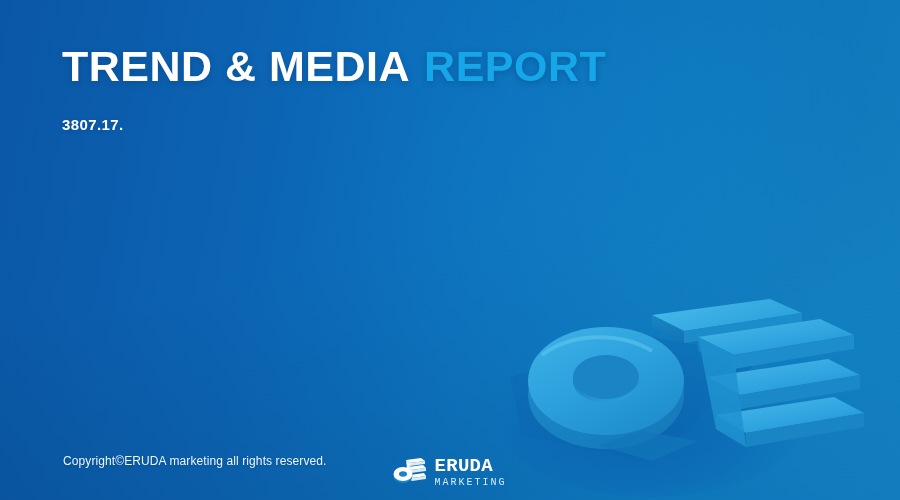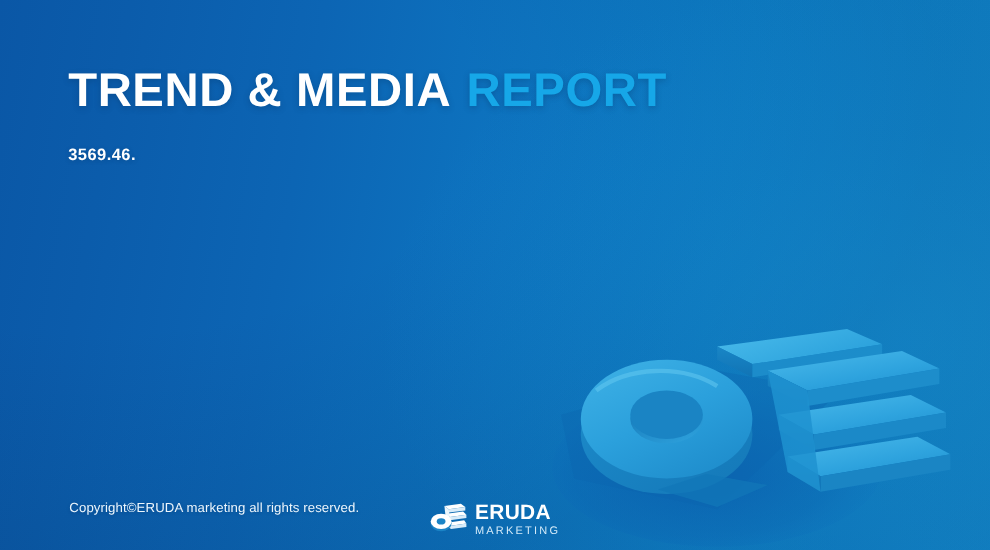--- a/index.html
+++ b/index.html
@@ -42,21 +42,21 @@
     background: radial-gradient(ellipse 85% 90% at 10% 20%,
         rgba(0,0,0,0) 45%,
         rgba(4,50,100,0.20) 100%);
     pointer-events: none;
   }
 
   
   .title-block {
     position: absolute;
     left: 62px;
-    top: 58px;
+    top: 42px;
   }
   .main-title {
     margin: 0;
     font-size: 43px;
     line-height: 48px;
     font-weight: 700;
     letter-spacing: 0.5px;
     white-space: nowrap;
     text-shadow: 0 2px 6px rgba(3,45,90,0.30);
   }
@@ -96,21 +96,21 @@
     display: flex;
     flex-direction: column;
     align-items: center;
   }
   .logo-row {
     display: flex;
     align-items: center;
     gap: 7px;
   }
   .logo-mark-small { width: 34px; height: 31px; display: block; }
-  .logo-wordmark { line-height: 1; }
+  .logo-wordmark { line-height: 1; font-family: Liberation Mono, monospace; }
   .logo-name {
     display: block;
     font-size: 19px;
     font-weight: 700;
     color: #ffffff;
     letter-spacing: 0.3px;
   }
   .logo-sub {
     display: block;
     font-size: 10px;
@@ -229,21 +229,21 @@
       <g>
         <path d="M96 160 L150 176 L196 156 L140 146 Z" fill="#1277b8" opacity="0.75"></path>
       </g>
     </svg>
   </div>
 
   <div class="title-block">
     <h1 class="main-title">
       <span class="t-white">TREND &amp; MEDIA</span><span class="sp"></span><span class="t-accent">REPORT</span>
     </h1>
-    <p class="subtitle">3569.46.</p>
+    <p class="subtitle">3807.17.</p>
   </div>
 
   <div class="copyright">Copyright©ERUDA marketing all rights reserved.</div>
 
   <div class="footer-logo">
     <div class="logo-row">
       <span class="logo-mark-small">
         <svg class="logo-mark-small" viewBox="0 0 34 31" xmlns="http://www.w3.org/2000/svg" aria-hidden="true">
 
           <g>

